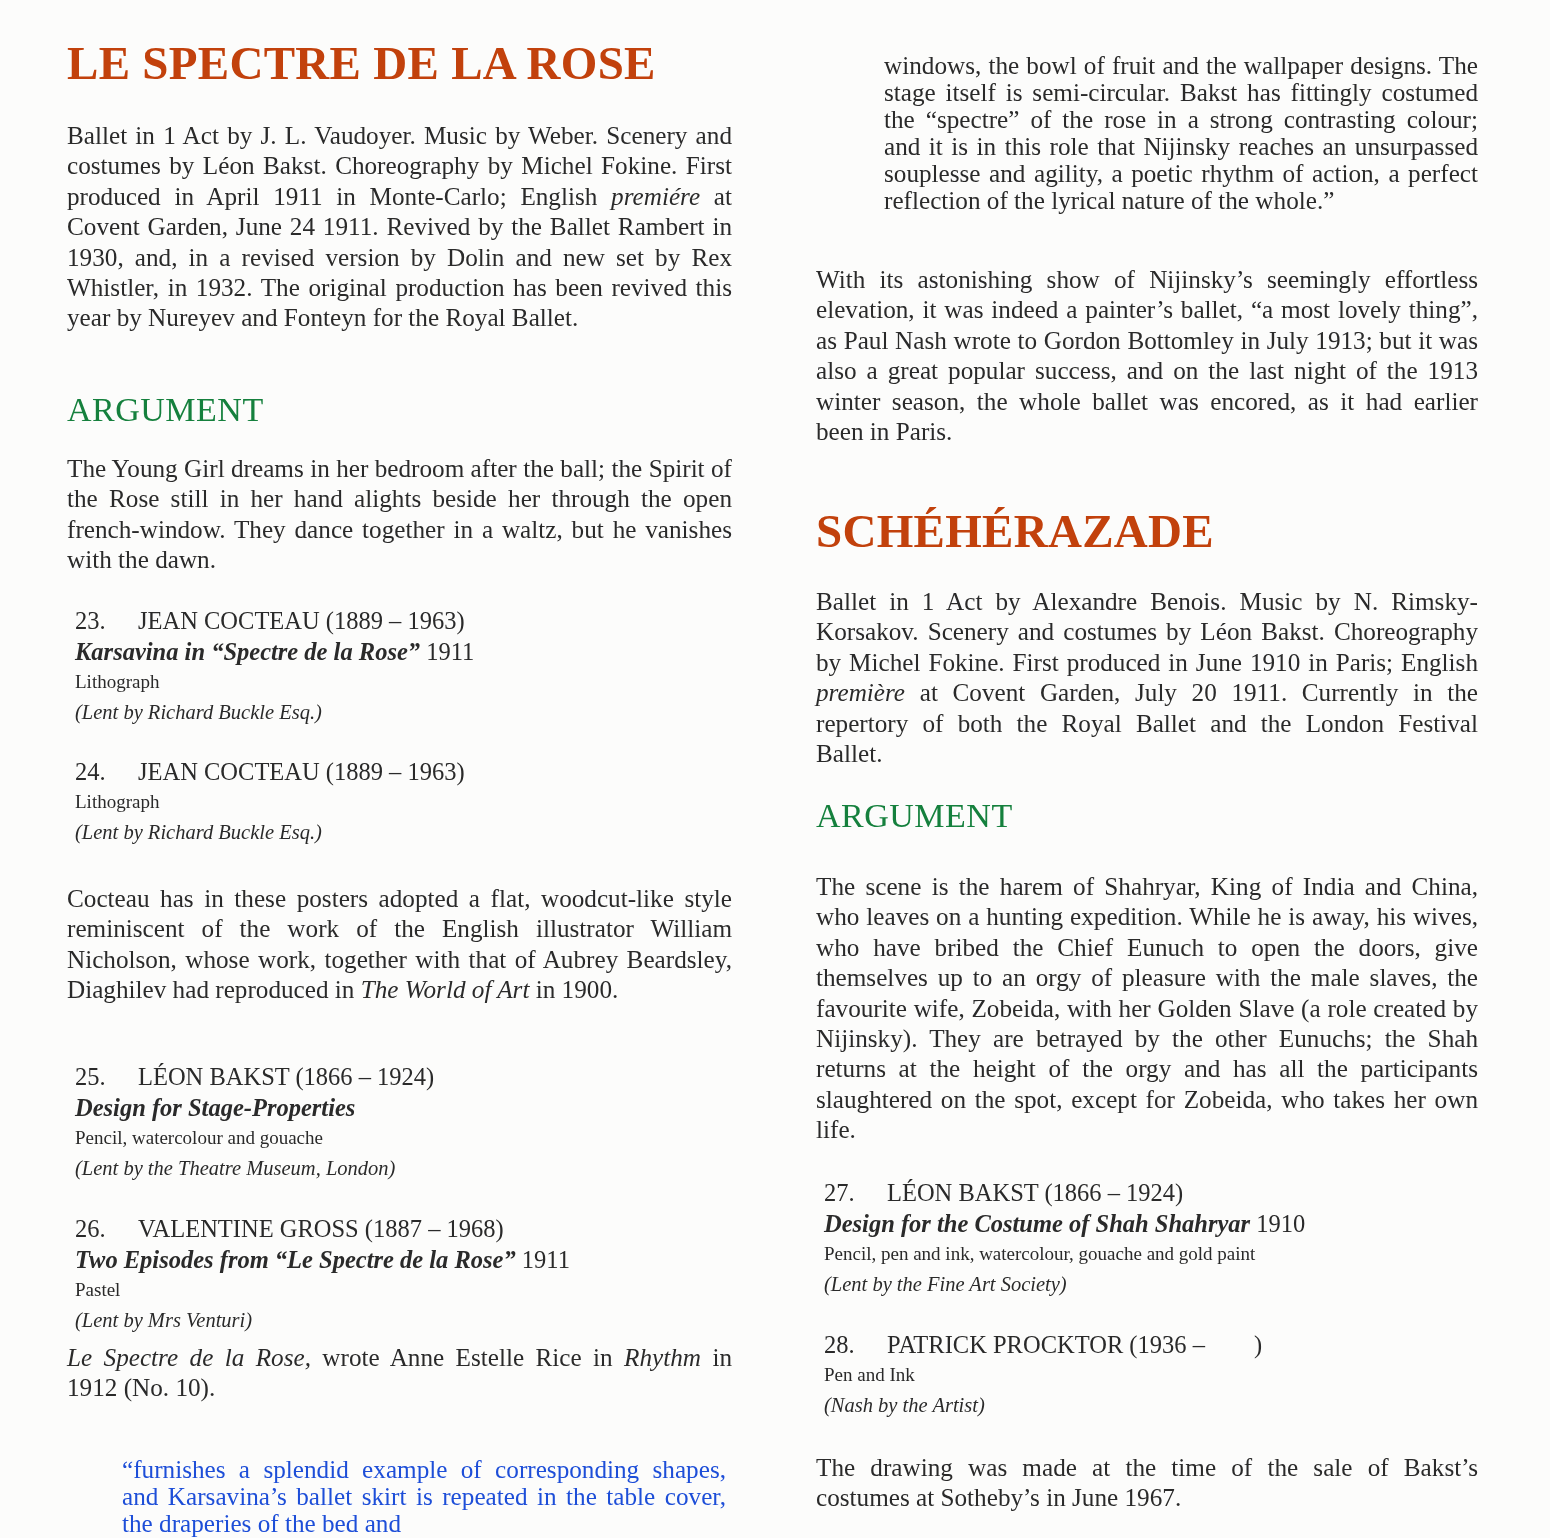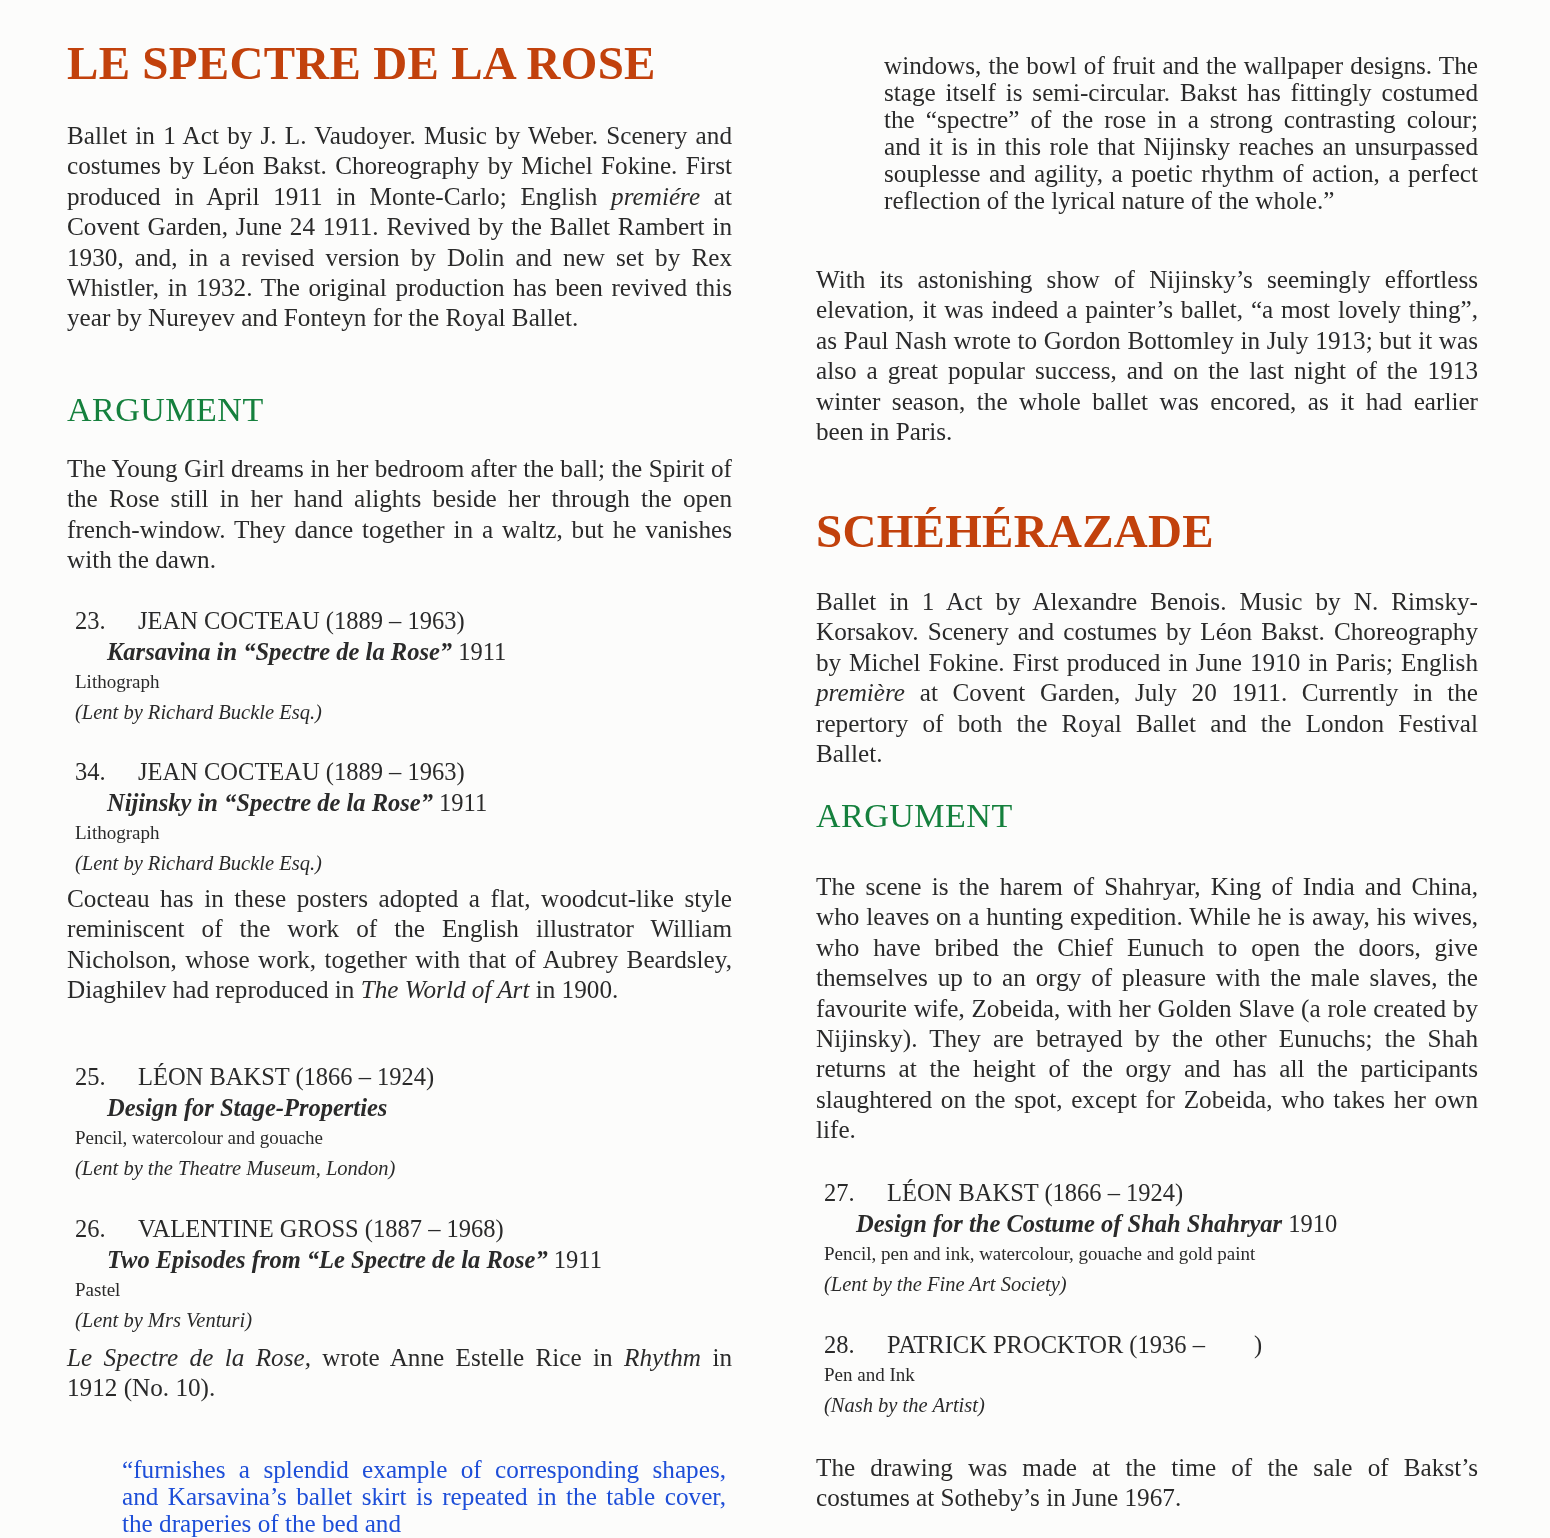--- a/index.html
+++ b/index.html
@@ -42,21 +42,21 @@
     margin: 0;
     color: #15803d;
     font-weight: normal;
   }
   .entry { position: absolute; left: 8px; right: 0; }
   .entry .artist {
     font-size: 24.5px; line-height: 31px; white-space: nowrap;
   }
   .entry .artist .num { display: inline-block; width: 63px; }
   .entry .work {
-    font-size: 24.5px; line-height: 31px; white-space: nowrap; margin-left: 32px;
+    font-size: 24.5px; line-height: 31px; white-space: nowrap;
   }
   .entry .work i { font-weight: bold; font-style: italic; }
   .entry .medium { font-size: 19px; line-height: 30px; }
   .entry .lender { font-size: 20.5px; line-height: 30px; font-style: italic; }
 
   .quote {
     position: absolute;
     font-size: 25.2px;
     line-height: 27px;
     text-align: justify;
@@ -78,22 +78,21 @@
   <p class="p" style="top:454px">The Young Girl dreams in her bedroom after the ball; the Spirit of the Rose still in her hand alights beside her through the open french-window. They dance together in a waltz, but he vanishes with the dawn.</p>
 
   <div class="entry" style="top:605px">
     <div class="artist"><span class="num">23.</span><span>JEAN COCTEAU (1889 – 1963)</span></div>
     <div class="work"><i>Karsavina in “Spectre de la Rose”</i><span> 1911</span></div>
     <div class="medium">Lithograph</div>
     <div class="lender">(Lent by Richard Buckle Esq.)</div>
   </div>
 
   <div class="entry" style="top:756px">
-    <div class="artist"><span class="num">34.</span><span>JEAN COCTEAU (1889 – 1963)</span></div>
-    <div class="work"><i>Nijinsky in “Spectre de la Rose”</i><span> 1911</span></div>
+    <div class="artist"><span class="num">24.</span><span>JEAN COCTEAU (1889 – 1963)</span></div>
     <div class="medium">Lithograph</div>
     <div class="lender">(Lent by Richard Buckle Esq.)</div>
   </div>
 
   <p class="p" style="top:884px"><span>Cocteau has in these posters adopted a flat, woodcut-like style reminiscent of the work of the English illustrator William Nicholson, whose work, together with that of Aubrey Beardsley, Diaghilev had reproduced in </span><i>The World of Art</i><span> in 1900.</span></p>
 
   <div class="entry" style="top:1061px">
     <div class="artist"><span class="num">25.</span><span>LÉON BAKST (1866 – 1924)</span></div>
     <div class="work"><i>Design for Stage-Properties</i><span></span></div>
     <div class="medium">Pencil, watercolour and gouache</div>

